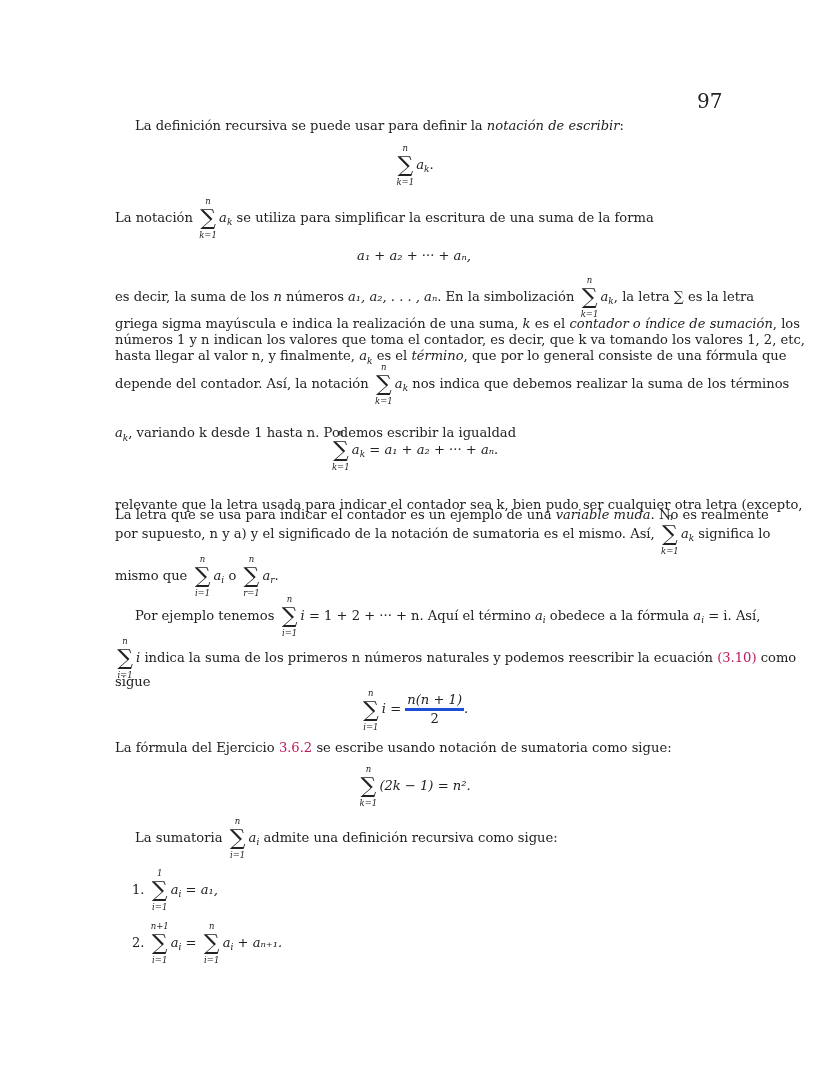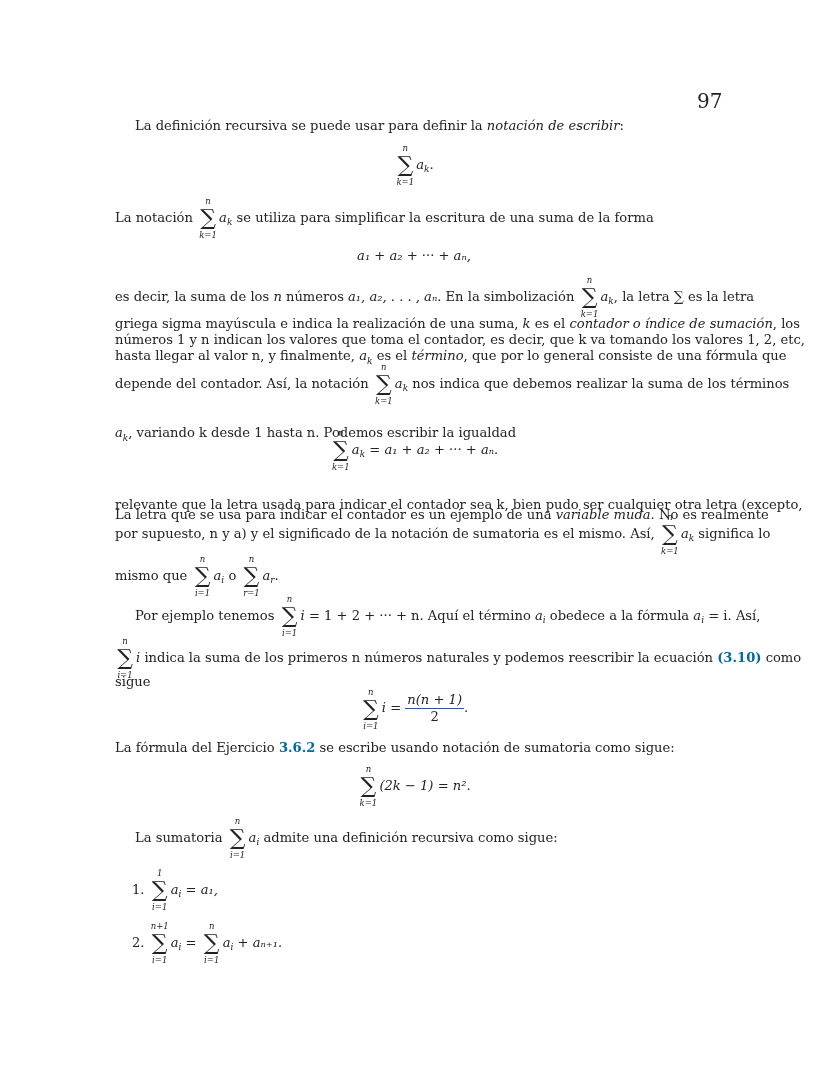--- a/index.html
+++ b/index.html
@@ -9,23 +9,23 @@
   .pnum{position:absolute;left:697px;top:89px;font-size:20px;}
   .line{position:absolute;left:115px;width:598px;font-size:13.1px;line-height:16px;white-space:nowrap;}
   .c{left:0;width:828px;text-align:center;}
   .sum{display:inline-block;position:relative;vertical-align:middle;text-align:center;
        width:20px;margin:0 1px;}
   .sum .sg{font-size:22px;line-height:20px;display:block;}
   .sum .up,.sum .lo{position:absolute;left:-8px;right:-8px;font-size:8.5px;font-style:italic;line-height:9px;text-align:center;}
   .sum .up{top:-11px;}
   .sum .lo{bottom:-12px;}
   sub,sup{font-size:9px;}
-  .link{color:#0369a1;font-weight:bold;}
+  .link{color:#be185d;}
   .frac{display:inline-block;vertical-align:middle;text-align:center;}
-  .frac .n{display:block;border-bottom:1px solid #1d4ed8;padding:0 2px;}
+  .frac .n{display:block;border-bottom:3px solid #1d4ed8;padding:0 2px;}
   .frac .d{display:block;}
   .smallsig{font-size:14px;}
 </style>
 </head>
 <body>
 
 <div class="page">
 
   <div class="pnum">97</div>
 

